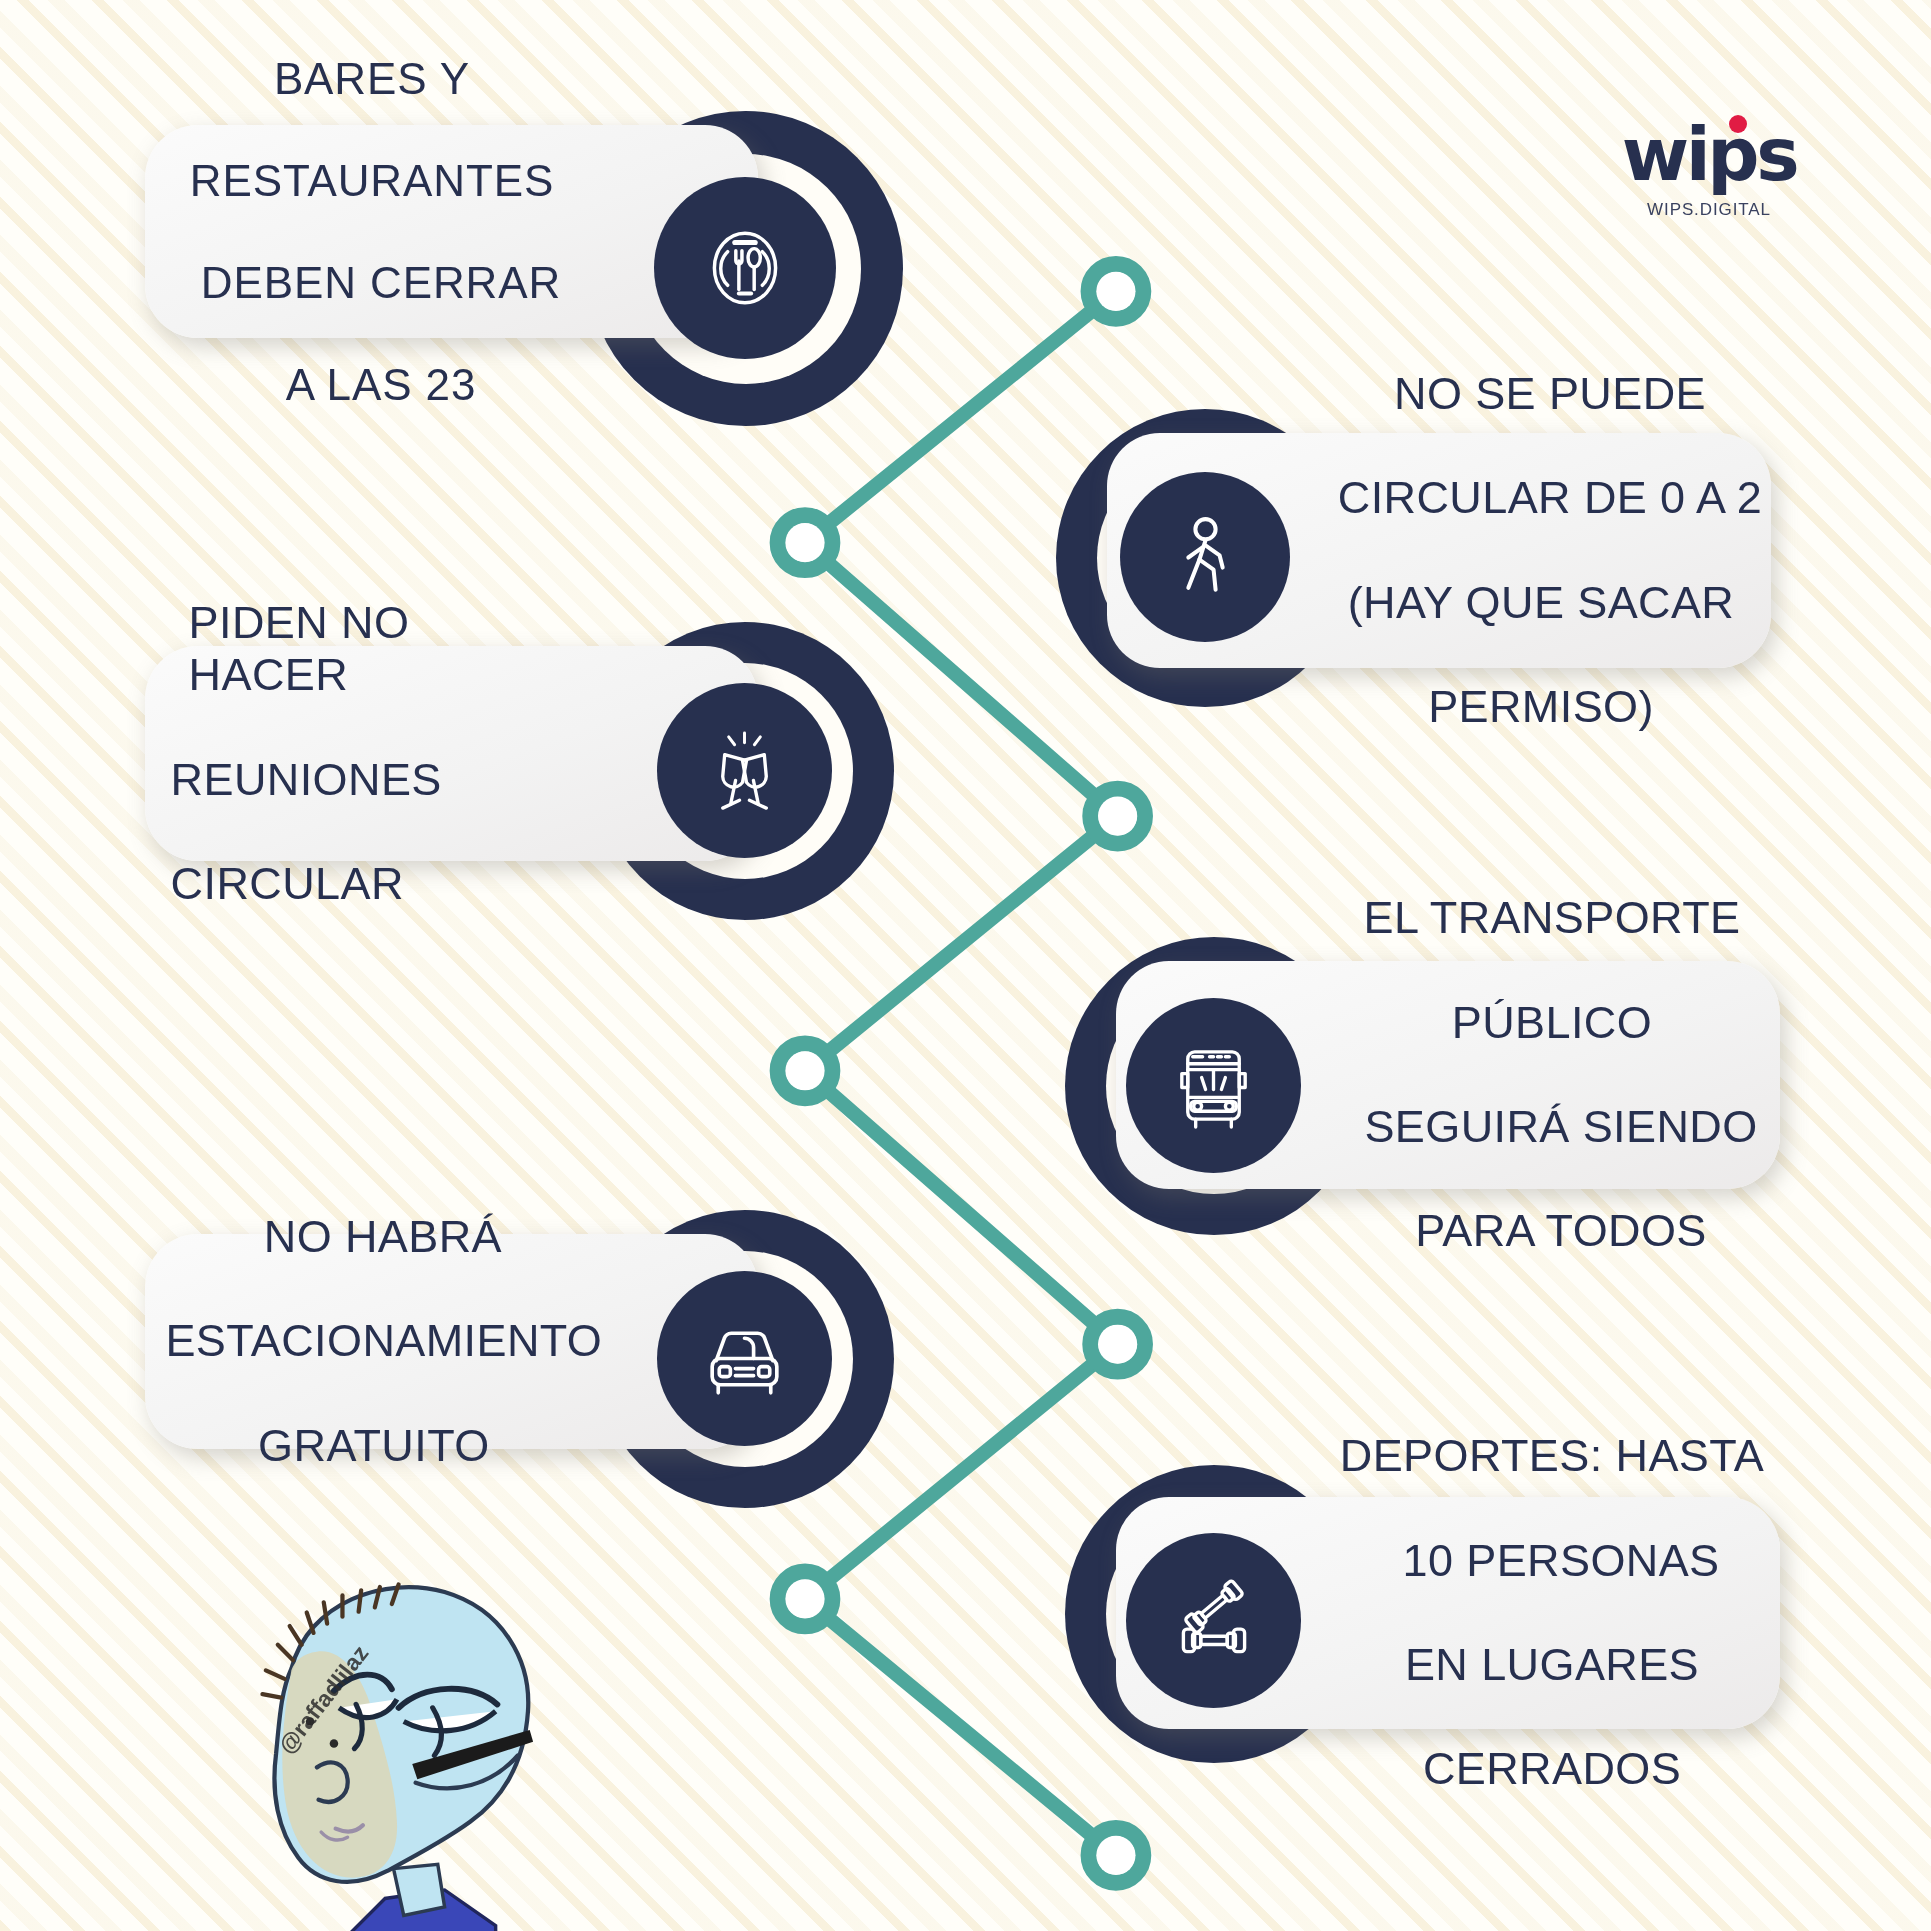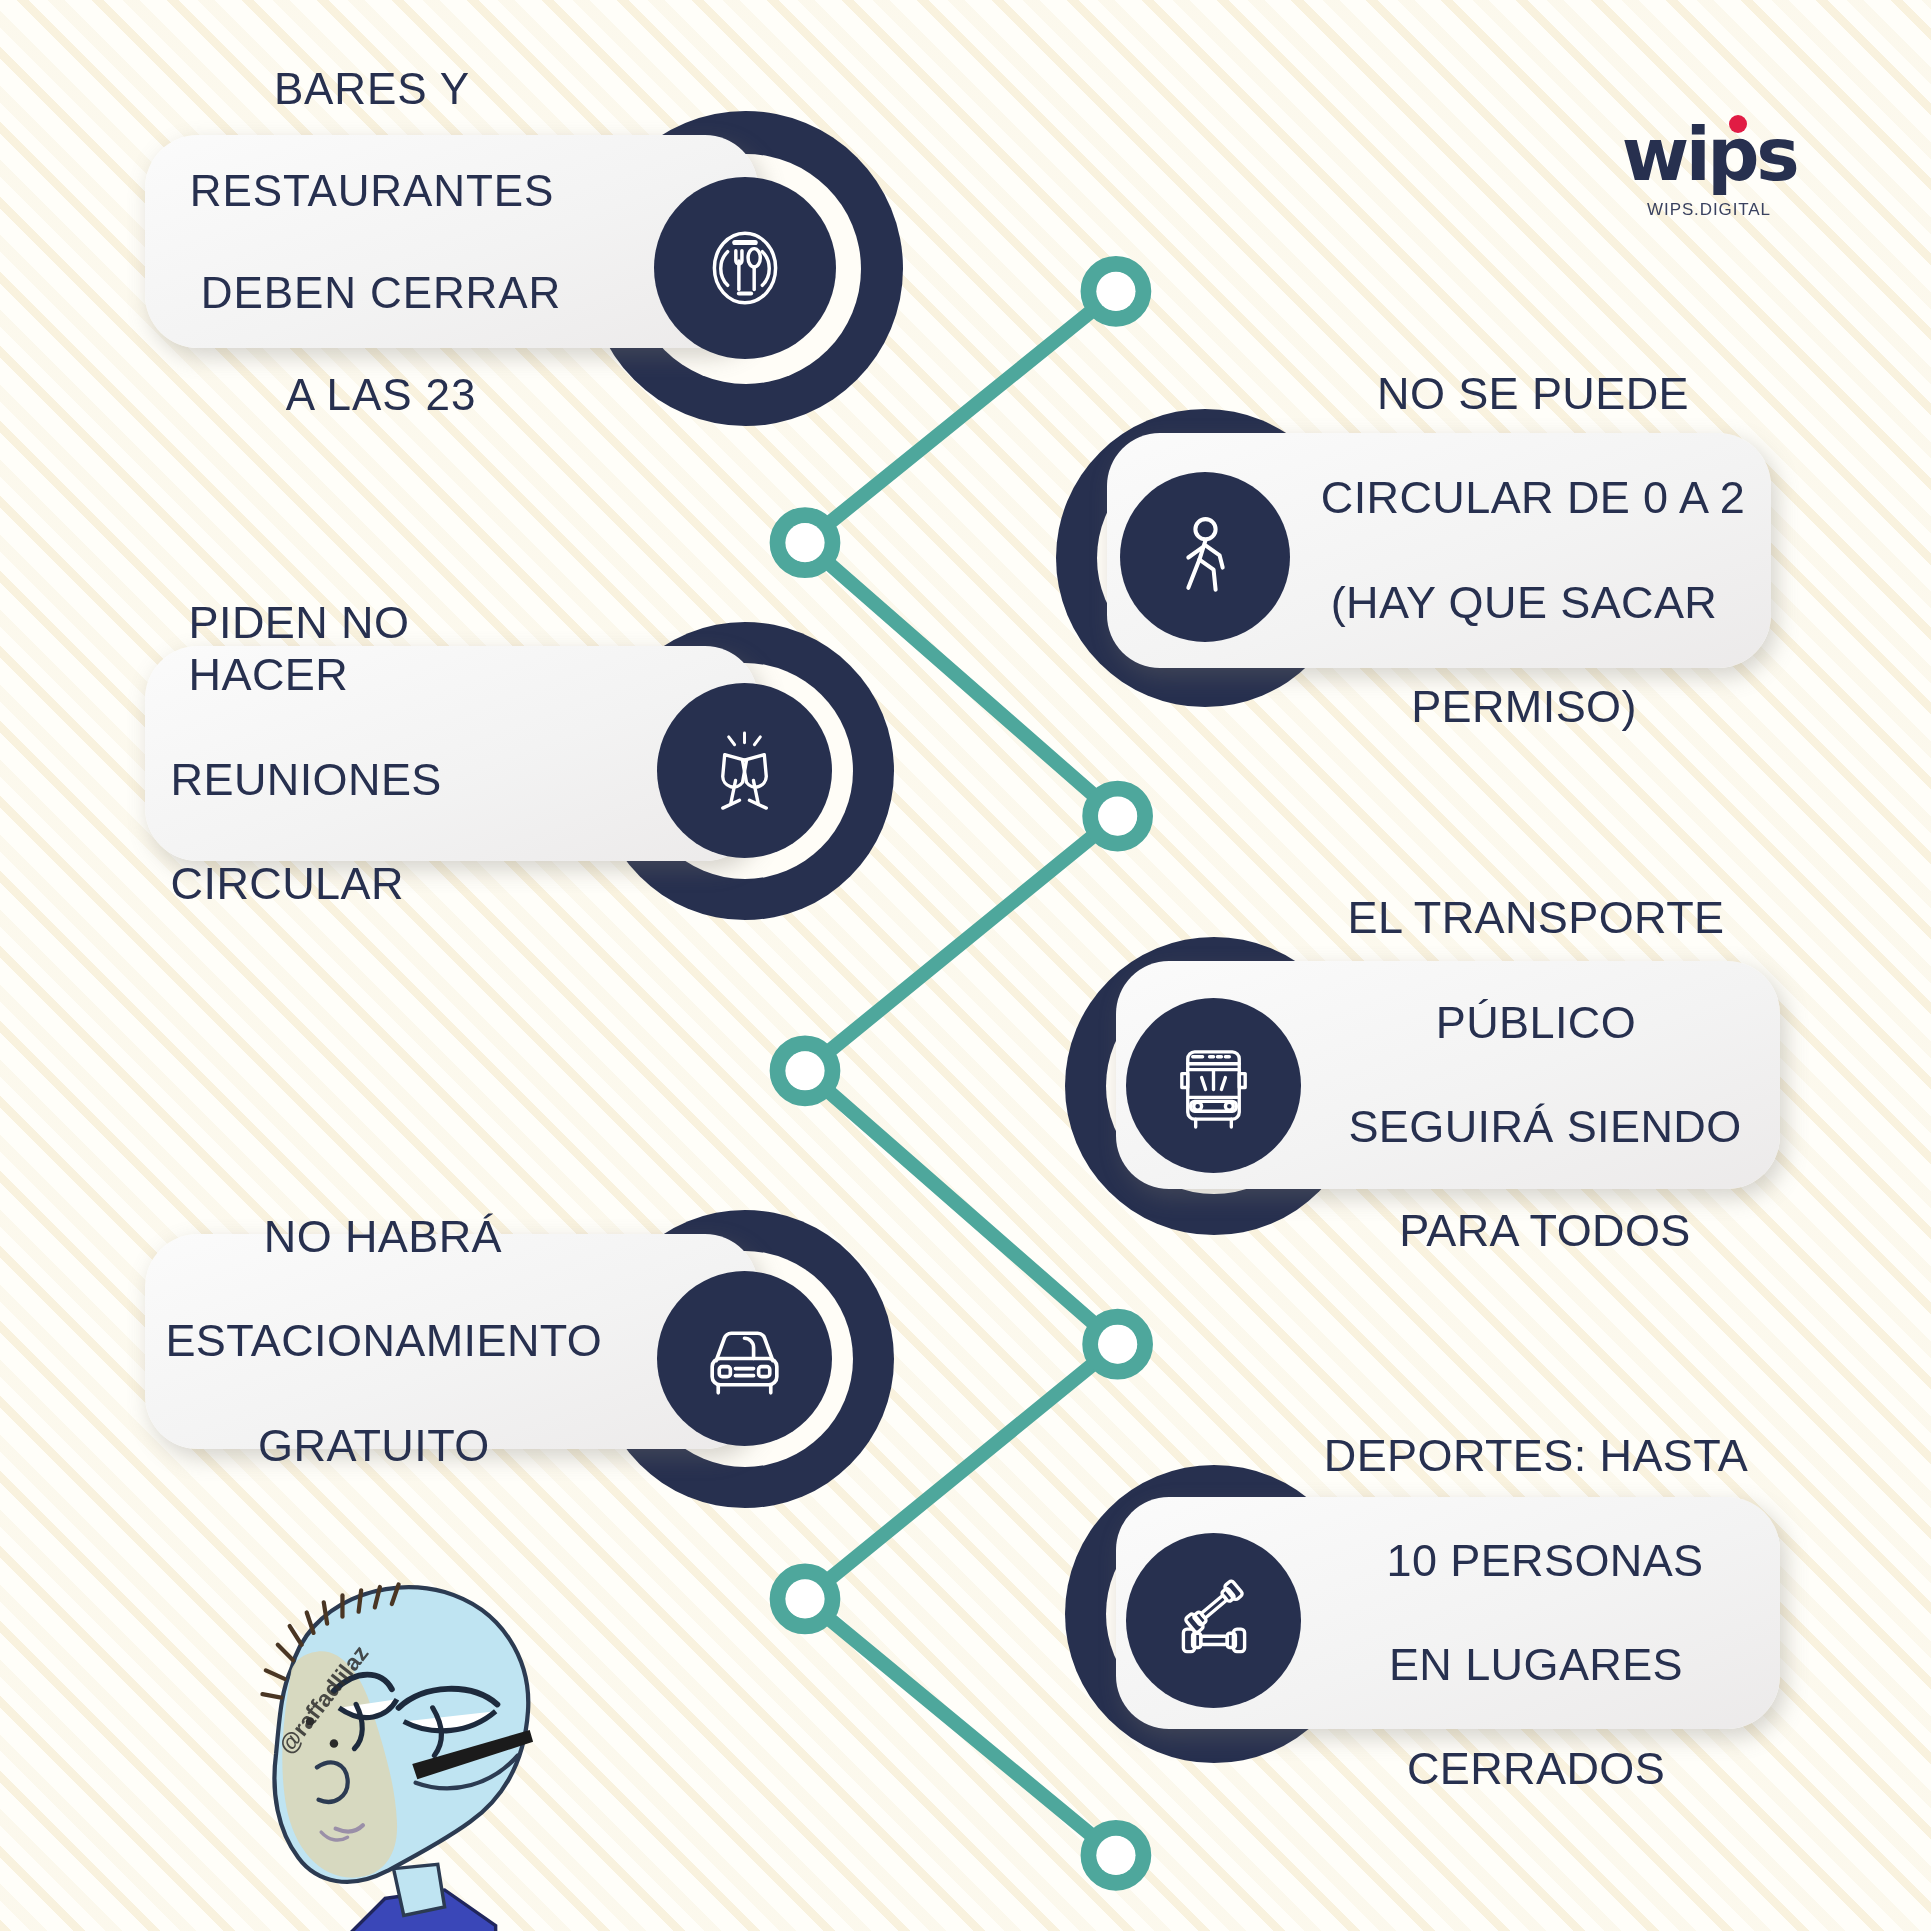--- a/index.html
+++ b/index.html
@@ -77,20 +77,21 @@
   }
 
   .card{
     position:absolute;
     background:linear-gradient(160deg,#fbfbfb 0%,#f3f3f3 55%,#eceaea 100%);
     border-radius:53px;
     box-shadow:5.1px 8.5px 22px rgba(120,115,105,0.30);
     display:flex;
     align-items:center;
     box-sizing:border-box;
+    justify-content:flex-end;
   }
   .card.right-icon{justify-content:flex-start;}
 
   .badge{
     position:absolute;
     border-radius:50%;
     background:#27304f;
     display:flex;align-items:center;justify-content:center;
   }
   .badge svg{display:block;}
@@ -143,21 +144,21 @@
     <div class="logo-mark">
       <span>wips</span>
       <span class="logo-dot"></span>
     </div>
     <div class="logo-sub">WIPS.DIGITAL</div>
   </div>
 
   <div class="node" style="left:588px;top:111px;">
     <div class="ring" style="left:0;top:0;width:315px;height:315px;"></div>
     <div class="ring-hole" style="left:43px;top:43px;width:230px;height:230px;"></div>
-    <div class="card right-icon" style="left:-443px;top:24px;width:613px;height:213px;padding-left:31px;">
+    <div class="card right-icon" style="left:-443px;top:14px;width:613px;height:213px;padding-left:31px;">
       <div class="card-text" style="font-size:44px;width:392px;text-align:center;letter-spacing:0.9px;">
         <span class="ln r">BARES Y</span>
         <span class="ln r">RESTAURANTES</span>
         <span class="ln b">DEBEN CERRAR</span>
         <span class="ln b">A LAS 23</span>
       </div>
     </div>
     <div class="badge" style="left:66px;top:66px;width:182px;height:182px;">
       <svg width="102" height="102" viewBox="0 0 100 100" fill="none" stroke="#ffffff" stroke-width="3.4" stroke-linecap="round">
         <ellipse cx="50" cy="50" rx="30" ry="34"></ellipse>

